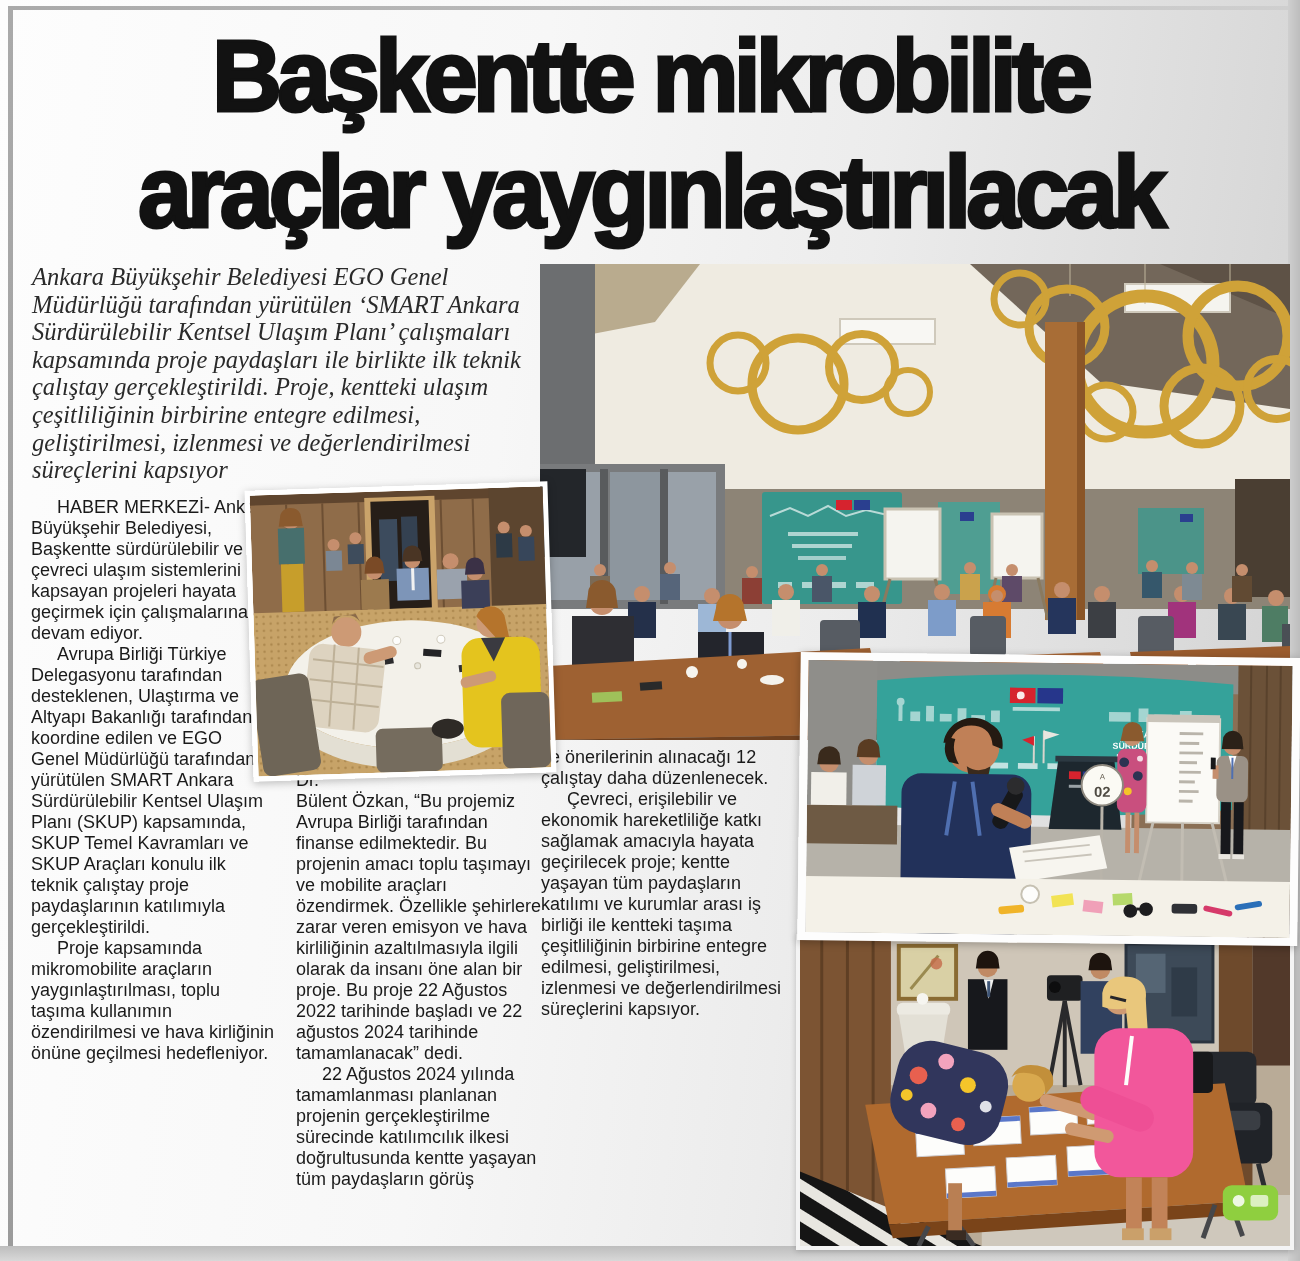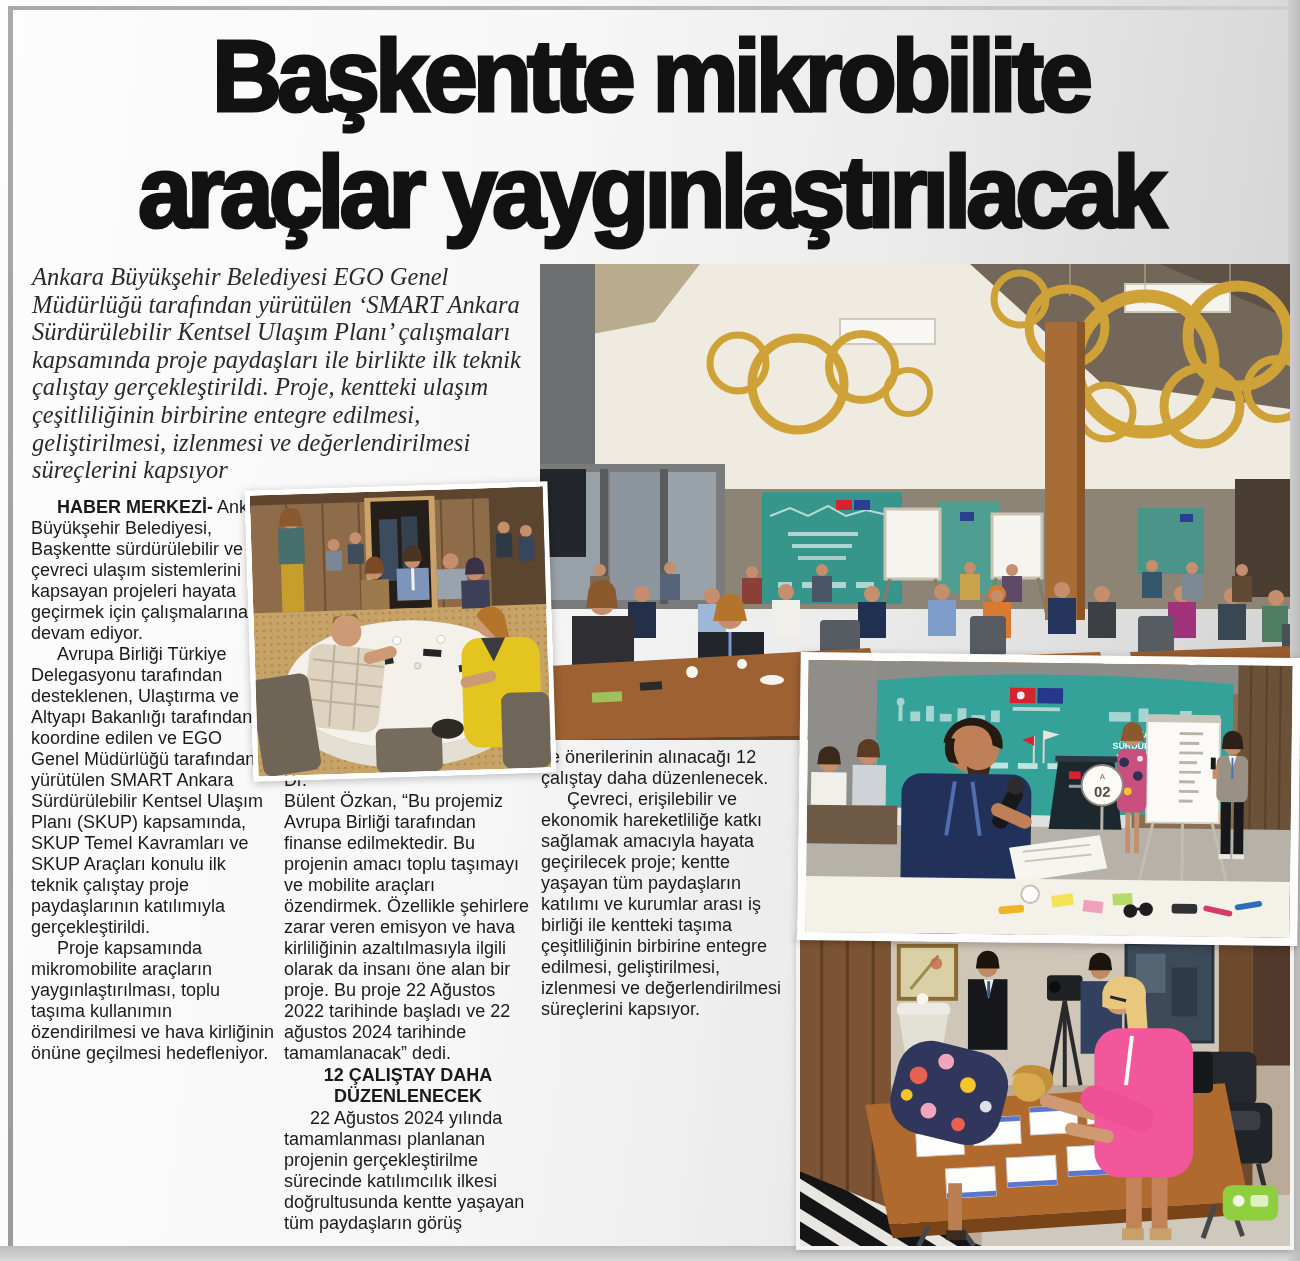--- a/index.html
+++ b/index.html
@@ -21,25 +21,25 @@
     -webkit-text-stroke:3px #121212;
     transform:scaleY(1.06);transform-origin:top center;
   }
   #lede{
     position:absolute;left:32px;top:263px;width:512px;
     font-family:"Liberation Serif",serif;font-style:italic;
     font-size:24.5px;line-height:27.6px;text-align:left;color:#2a2a2a;
   }
   .col{position:absolute;font-size:18px;line-height:21px;color:#1a1a1a;text-align:left;}
   #col1{left:31px;top:497px;width:244px;}
-  #col2{left:284px;top:770px;width:248px;}
+  #col2{left:296px;top:770px;width:248px;}
   #col3{left:541px;top:747px;width:250px;}
   .col p{margin:0;}
   .ind{text-indent:26px;}
-  .byline{font-weight:700;}
+  .byline{font-weight:400;}
   .subhead{font-weight:700;text-align:center;margin:1px 0 1px 0 !important;}
   .drline{display:block;}
 
   .photo{position:absolute;overflow:hidden;}
   .photo svg{display:block;width:100%;height:100%;}
   #photo-conference{left:540px;top:264px;width:750px;height:476px;z-index:1;}
   #photo-roundtable{left:249px;top:486px;width:293px;height:281px;z-index:3;
     border:5px solid #fff;transform:rotate(-1.8deg);box-shadow:0 2px 8px rgba(0,0,0,.25);}
   #photo-presentation{left:799px;top:655px;width:484px;height:272px;z-index:4;
     border:8px solid #fdfdfd;transform:rotate(.7deg);box-shadow:0 2px 9px rgba(0,0,0,.28);}
@@ -65,21 +65,20 @@
   <div id="col1" class="col">
     <p class="ind"><strong class="byline">HABER MERKEZİ-</strong>
       <span>Ankara Büyükşehir Belediyesi, Başkentte sürdürülebilir ve çevreci ulaşım sistemlerini kapsayan projeleri hayata geçirmek için çalışmalarına devam ediyor.</span></p>
     <p class="ind">Avrupa Birliği Türkiye Delegasyonu tarafından desteklenen, Ulaştırma ve Altyapı Bakanlığı tarafından koordine edilen ve EGO Genel Müdürlüğü tarafından yürütülen SMART Ankara Sürdürülebilir Kentsel Ulaşım Planı (SKUP) kapsamında, SKUP Temel Kavramları ve SKUP Araçları konulu ilk teknik çalıştay proje paydaşlarının katılımıyla gerçekleştirildi.</p>
     <p class="ind">Proje kapsamında mikromobilite araçların yaygınlaştırılması, toplu taşıma kullanımın özendirilmesi ve hava kirliğinin önüne geçilmesi hedefleniyor.</p>
   </div>
 
   <div id="col2" class="col">
     <p><span class="drline">Dr.</span>
       <span>Bülent Özkan, “Bu projemiz Avrupa Birliği tarafından finanse edilmektedir. Bu projenin amacı toplu taşımayı ve mobilite araçları özendirmek. Özellikle şehirlere zarar veren emisyon ve hava kirliliğinin azaltılmasıyla ilgili olarak da insanı öne alan bir proje. Bu proje 22 Ağustos 2022 tarihinde başladı ve 22 ağustos 2024 tarihinde tamamlanacak” dedi.</span></p>
-    <p class="subhead">12 ÇALIŞTAY DAHA DÜZENLENECEK</p>
     <p class="ind">22 Ağustos 2024 yılında tamamlanması planlanan projenin gerçekleştirilme sürecinde katılımcılık ilkesi doğrultusunda kentte yaşayan tüm paydaşların görüş</p>
   </div>
 
   <div id="col3" class="col">
     <p>ve önerilerinin alınacağı 12 çalıştay daha düzenlenecek.</p>
     <p class="ind">Çevreci, erişilebilir ve ekonomik hareketliliğe katkı sağlamak amacıyla hayata geçirilecek proje; kentte yaşayan tüm paydaşların katılımı ve kurumlar arası iş birliği ile kentteki taşıma çeşitliliğinin birbirine entegre edilmesi, geliştirilmesi, izlenmesi ve değerlendirilmesi süreçlerini kapsıyor.</p>
   </div>
 
   <div id="photo-conference" class="photo">
     <svg viewBox="0 0 750 476" preserveAspectRatio="none">

